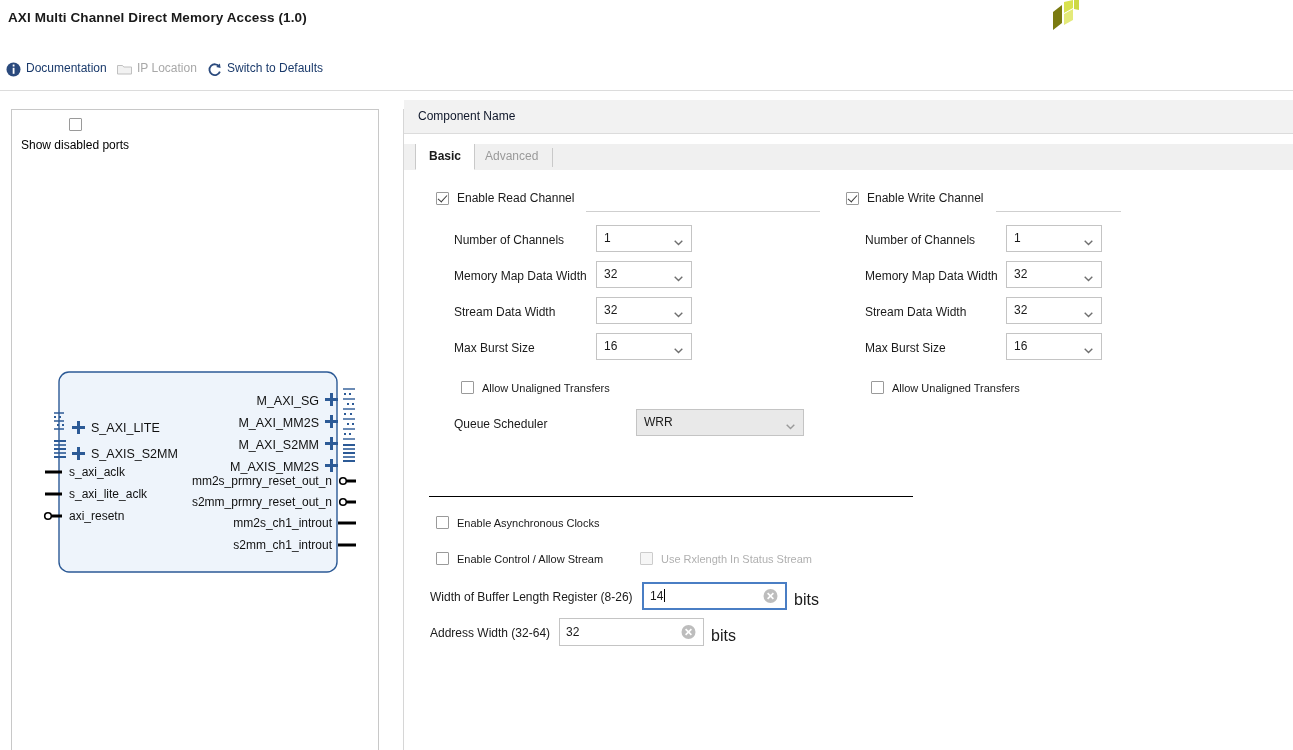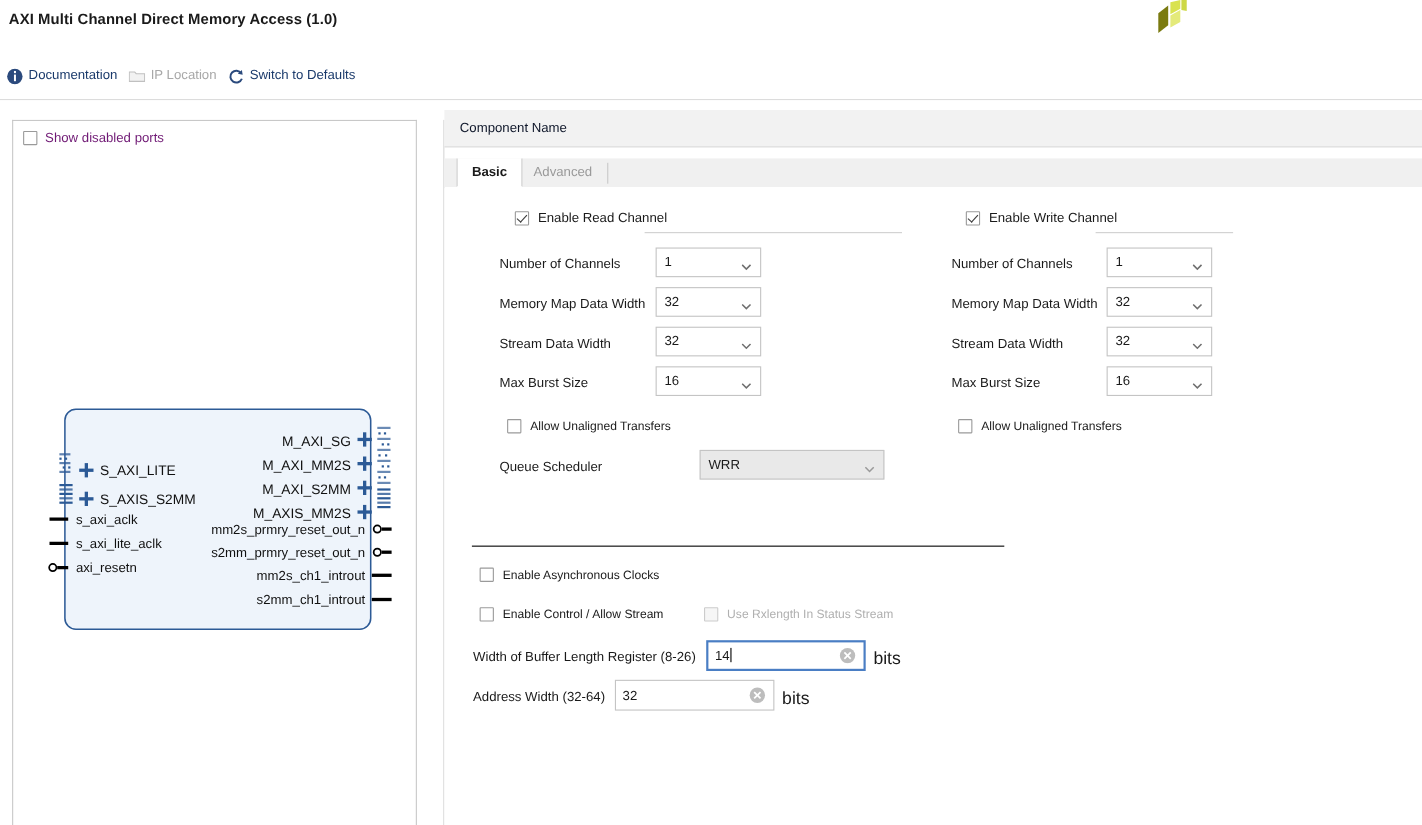--- a/index.html
+++ b/index.html
@@ -48,21 +48,21 @@
 
   
   .left-panel {
     position: absolute; left: 11px; top: 109px; width: 368px; height: 641px;
     background: #ffffff; border: 1px solid #c8c8c8; border-bottom: none;
     box-sizing: border-box;
   }
   .show-ports-row {
     position: absolute; left: 9px; top: 8px;
     display: flex; align-items: center; gap: 7px;
-    font-size: 12px; color: #701a75; cursor: pointer;
+    font-size: 12px; color: #000000; cursor: pointer; flex-direction: column;
   }
   .cb {
     width: 13px; height: 13px; box-sizing: border-box;
     border: 1px solid #9a9a9a; background: #ffffff;
     position: relative; flex: 0 0 13px; border-radius: 1px;
   }
   .cb.checked::after {
     content: ""; position: absolute; left: 3px; top: 0px;
     width: 4px; height: 8px; border: solid #3b3b3b;
     border-width: 0 1.6px 1.6px 0; transform: rotate(42deg);
@@ -121,21 +121,21 @@
   }
 
   .tabcontent {
     position: absolute; left: 0px; top: 70px; width: 889px; height: 580px;
     background: #ffffff;
   }
 
   
   .grp-head {
     position: absolute; display: flex; align-items: center; gap: 8px;
-    font-size: 12px; color: #1a1a1a; cursor: pointer; white-space: nowrap; margin-left: 32px;
+    font-size: 12px; color: #1a1a1a; cursor: pointer; white-space: nowrap;
   }
   .grp-rule { position: absolute; height: 1px; background: #cfcfcf; }
 
   .fld-label {
     position: absolute; font-size: 12px; color: #1a1a1a; white-space: nowrap;
   }
   .combo {
     position: absolute; height: 27px; box-sizing: border-box;
     border: 1px solid #c4c4c4; background: #ffffff;
     font-size: 12px; color: #1a1a1a; cursor: pointer;

